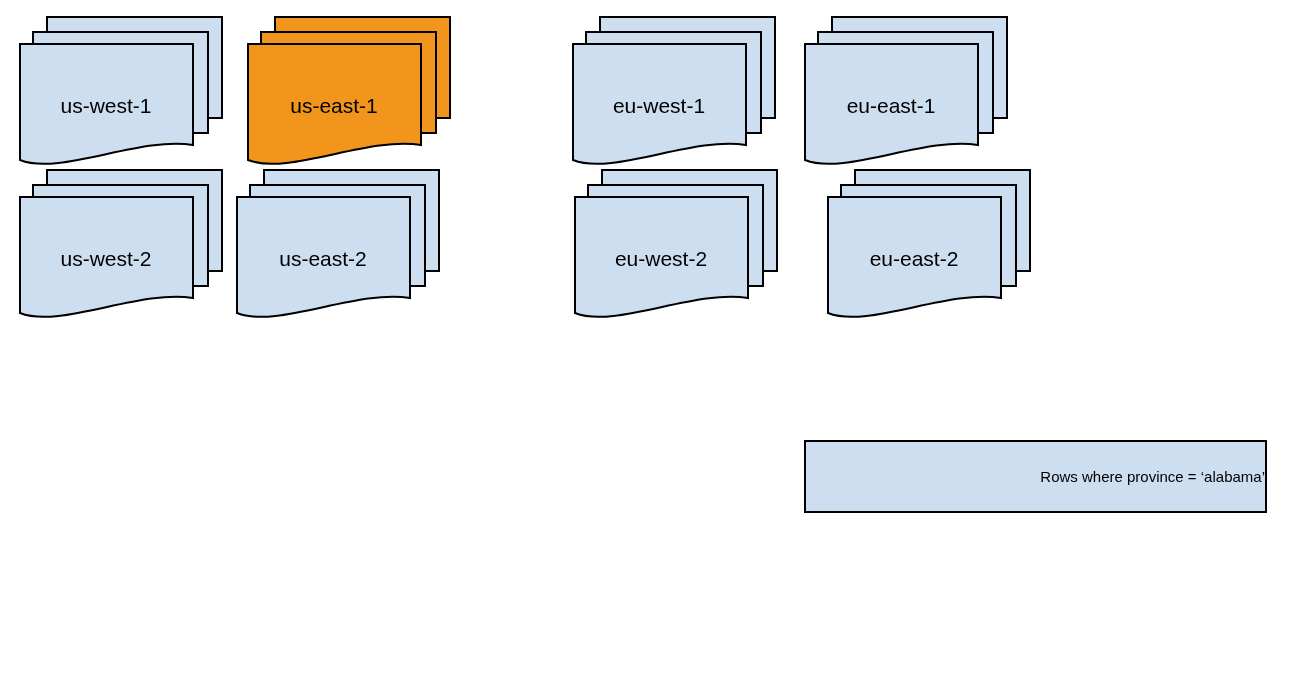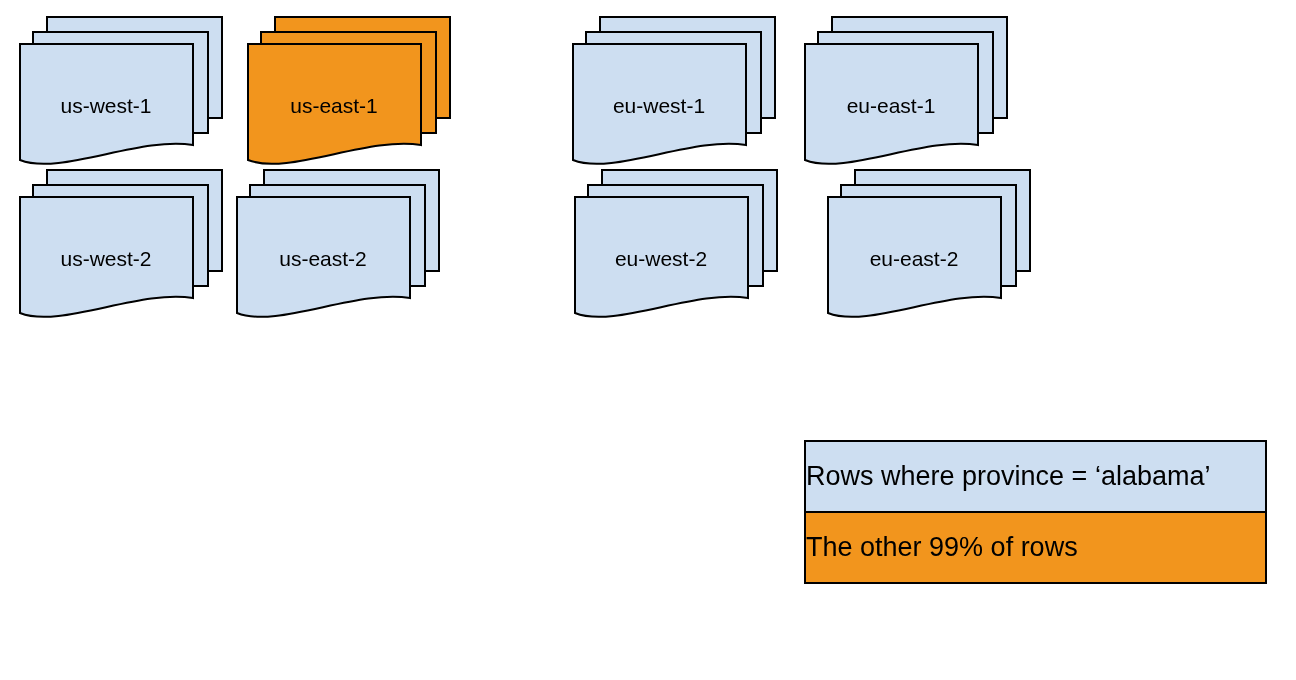--- a/index.html
+++ b/index.html
@@ -25,22 +25,22 @@
   .pos7{left:573px;top:168px;}
   .pos8{left:826px;top:168px;}
   .pos9{left:398px;top:348px;}
   .pos10{left:387px;top:501px;}
   
   .legend{
     position:absolute;left:804px;top:440px;width:459px;
     border:2px solid var(--stroke);
   }
   .legend-row{
-    height:69px;display:flex;align-items:center;justify-content:flex-start;
-    font-size:27px;color:var(--text);
+    height:69px;display:flex;align-items:center;justify-content:flex-end;
+    font-size:15px;color:var(--text);
   }
   .legend-row + .legend-row{border-top:2px solid var(--stroke);}
   .legend-blue{background:var(--blue);}
   .legend-orange{background:var(--orange);}
 </style>
 </head>
 <body>
 
 <div class="canvas">
 
@@ -115,18 +115,15 @@
       <text class="lbl" x="88" y="98" text-anchor="middle">eu-east-2</text>
     </svg>
   </div>
 
 
 
   <div class="legend">
     <div class="legend-row legend-blue">
       <span>Rows where province = ‘alabama’</span>
     </div>
-    <div class="legend-row legend-orange">
-      <span>The other 99% of rows</span>
-    </div>
   </div>
 
 </div>
 
 </body></html>

